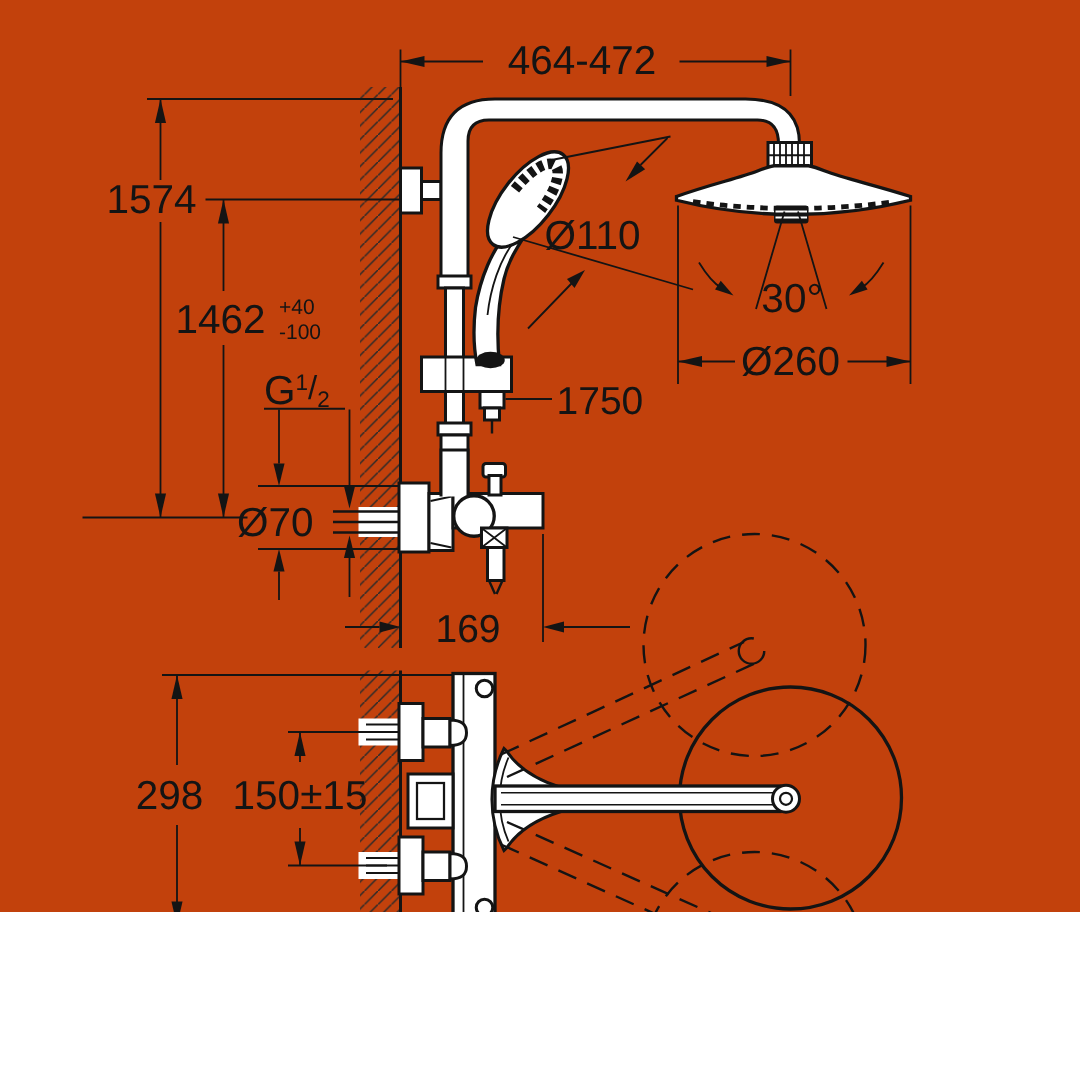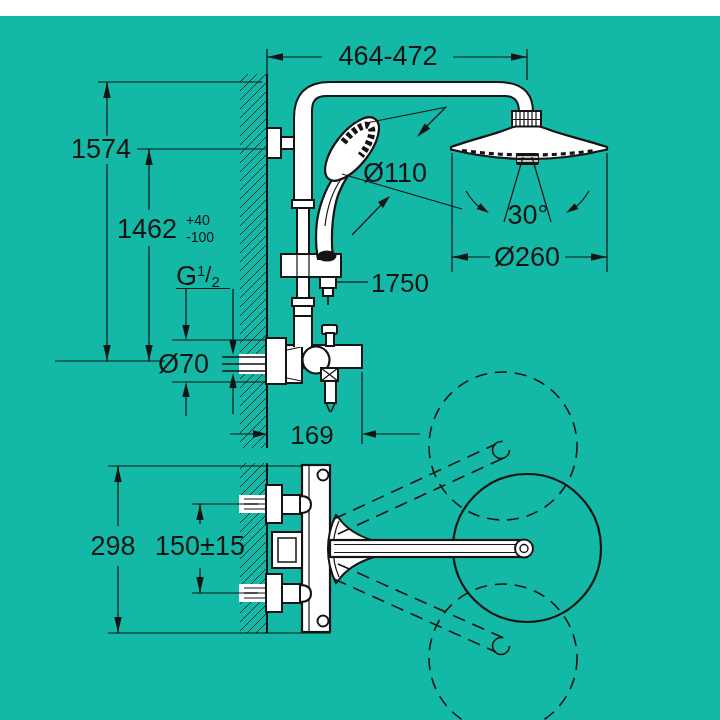--- a/index.html
+++ b/index.html
@@ -1,17 +1,17 @@
 <!DOCTYPE html>
 <html><head>
 <meta charset="utf-8">
 <style>
   html,body{margin:0;padding:0;background:#fff;}
-  .stage{position:relative;width:720px;height:704px;background:#14b8a6;overflow:hidden;
-         font-family:"Liberation Sans", sans-serif;margin-top:16px;}
+  .stage{position:relative;width:720px;height:608px;background:#c2410c;overflow:hidden;
+         font-family:"Liberation Sans", sans-serif;}
   svg{display:block}
   text{fill:#141414;font-family:"Liberation Sans","DejaVu Sans",sans-serif;}
   .outline{fill:#ffffff;stroke:#141414;stroke-width:2;}
   .outline22{fill:#ffffff;stroke:#141414;stroke-width:2.2;}
   .thin{fill:none;stroke:#141414;stroke-width:1.2;}
   .med{fill:none;stroke:#141414;stroke-width:1.6;}
   .arrow{fill:#141414;stroke:none;}
   .dashline{fill:none;stroke:#141414;stroke-width:1.6;stroke-dasharray:13 8;}
 </style>
 </head>

